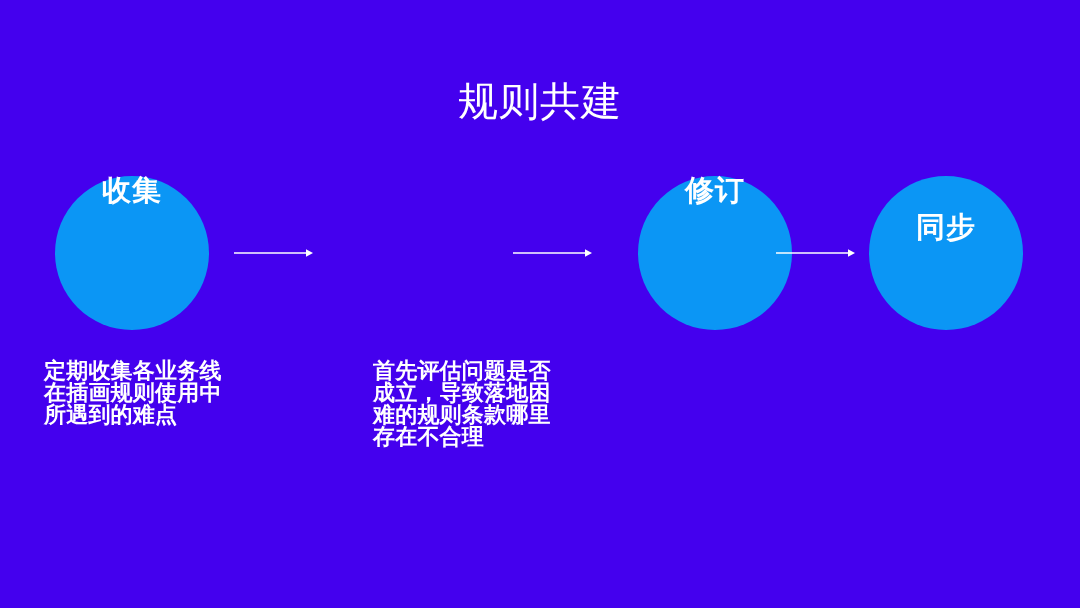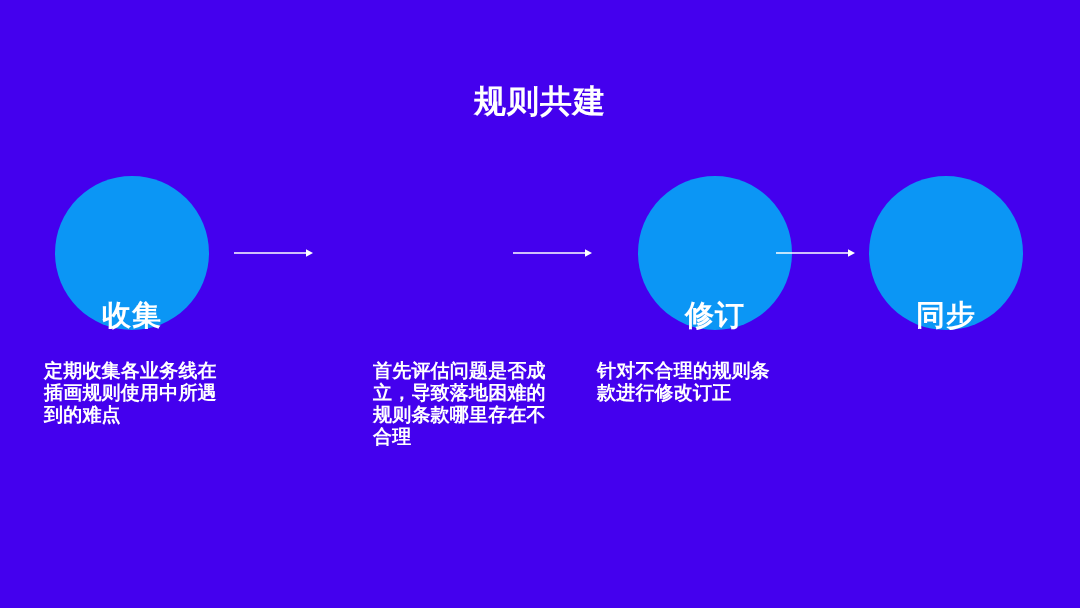--- a/index.html
+++ b/index.html
@@ -20,22 +20,22 @@
     background: #4400ee;
   }
 
   #slide-title {
     position: absolute;
     left: 0;
     top: 79px;
     width: 1080px;
     text-align: center;
     color: #ffffff;
-    font-size: 32px;
-    font-weight: bold;
+    font-size: 40px;
+    font-weight: normal;
     letter-spacing: 1px;
     line-height: 44px;
     white-space: nowrap;
   }
 
   
   #flow-row {
     position: absolute;
     left: 0;
     top: 176px;
@@ -49,21 +49,21 @@
     width: 154px;
     height: 154px;
   }
 
   .flow-circle {
     width: 154px;
     height: 154px;
     border-radius: 50%;
     background: #0b96f5;
     display: flex;
-    align-items: flex-end;
+    align-items: flex-start;
     justify-content: center;
     font-family: Liberation Serif, serif;
   }
 
   .flow-circle-label {
     color: #ffffff;
     font-size: 29px;
     font-weight: bold;
     letter-spacing: 1px;
     line-height: 1;
@@ -94,21 +94,21 @@
     left: 0;
     top: 360px;
     width: 1080px;
     height: 110px;
   }
 
   .caption {
     position: absolute;
     top: 0;
     color: #ffffff;
-    font-size: 19px;
+    font-size: 22px;
     font-weight: bold;
     line-height: 22px;
     letter-spacing: 0.2px;
   }
 
   #caption-0 { left: 44px;  width: 190px; }
   #caption-1 { left: 332px; width: 190px; margin-left: 41px; }
   #caption-2 { left: 597px; width: 190px; }
   #caption-3 { left: 866px; width: 180px; }
 </style>
@@ -150,25 +150,24 @@
 
     <div class="flow-arrow" id="flow-arrow-2">
       <svg width="80" height="16" viewBox="0 0 80 16">
         <line x1="0" y1="8" x2="72" y2="8" stroke="#ffffff" stroke-width="1.6"></line>
         <path d="M72 4.2 L79 8 L72 11.8 Z" fill="#ffffff"></path>
       </svg>
     </div>
 
     <div class="flow-node" id="flow-node-3">
       <div class="flow-circle" style="background: rgb(11, 150, 245);">
-        <span class="flow-circle-label" style="color: rgb(255, 255, 255);">同步</span>
+        <span class="flow-circle-label" style="color: rgb(255, 255, 255); margin-top: 37px;">同步</span>
       </div>
     </div>
 
   </div>
 
   <div id="captions">
     <div class="caption" id="caption-0">定期收集各业务线在插画规则使用中所遇到的难点</div>
     <div class="caption" id="caption-1">首先评估问题是否成立，导致落地困难的规则条款哪里存在不合理</div>
-    <div class="caption" id="caption-2">针对不合理的规则条款进行修改订正</div>
   </div>
 
 </div>
 
 </body></html>

